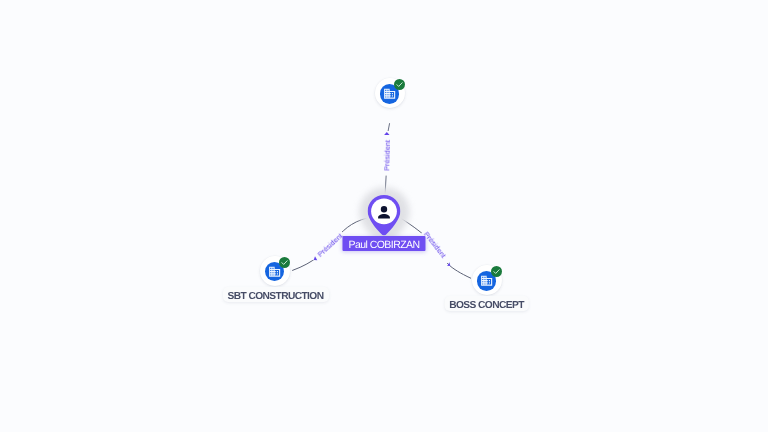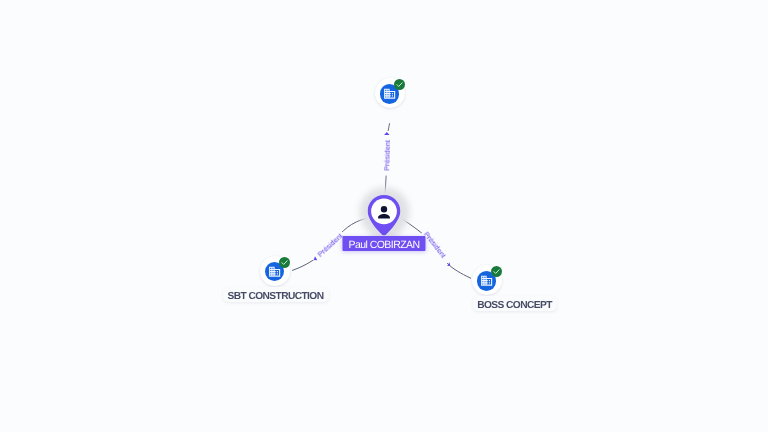--- a/index.html
+++ b/index.html
@@ -104,15 +104,15 @@
     <div class="co-inner">
       <svg width="13.3" height="13.3" viewBox="0 0 24 24">
         <path fill="#eef5fe" d="M12 7V3H2v18h20V7H12zM6 19H4v-2h2v2zm0-4H4v-2h2v2zm0-4H4V9h2v2zm0-4H4V5h2v2zm4 12H8v-2h2v2zm0-4H8v-2h2v2zm0-4H8V9h2v2zm0-4H8V5h2v2zm10 12h-8v-2h2v-2h-2v-2h2v-2h-2V9h8v10zm-2-8h-2v2h2v-2zm0 4h-2v2h2v-2z"></path>
       </svg>
     </div>
     <svg class="badge" viewBox="0 0 24 24">
       <circle cx="12" cy="12" r="12" fill="#1a7a3c"></circle>
       <path d="M6.4 12.4 L10.2 16.2 L17.8 8.2" fill="none" stroke="#cdeed9" stroke-width="2.1" stroke-linecap="round" stroke-linejoin="round"></path>
     </svg>
   </div>
-  <div class="nlabel" style="left:486.5px;top:296px;margin-left:28px;">BOSS CONCEPT</div>
+  <div class="nlabel" style="left:486.5px;top:296px;">BOSS CONCEPT</div>
 
 </div>
 
 </body></html>

